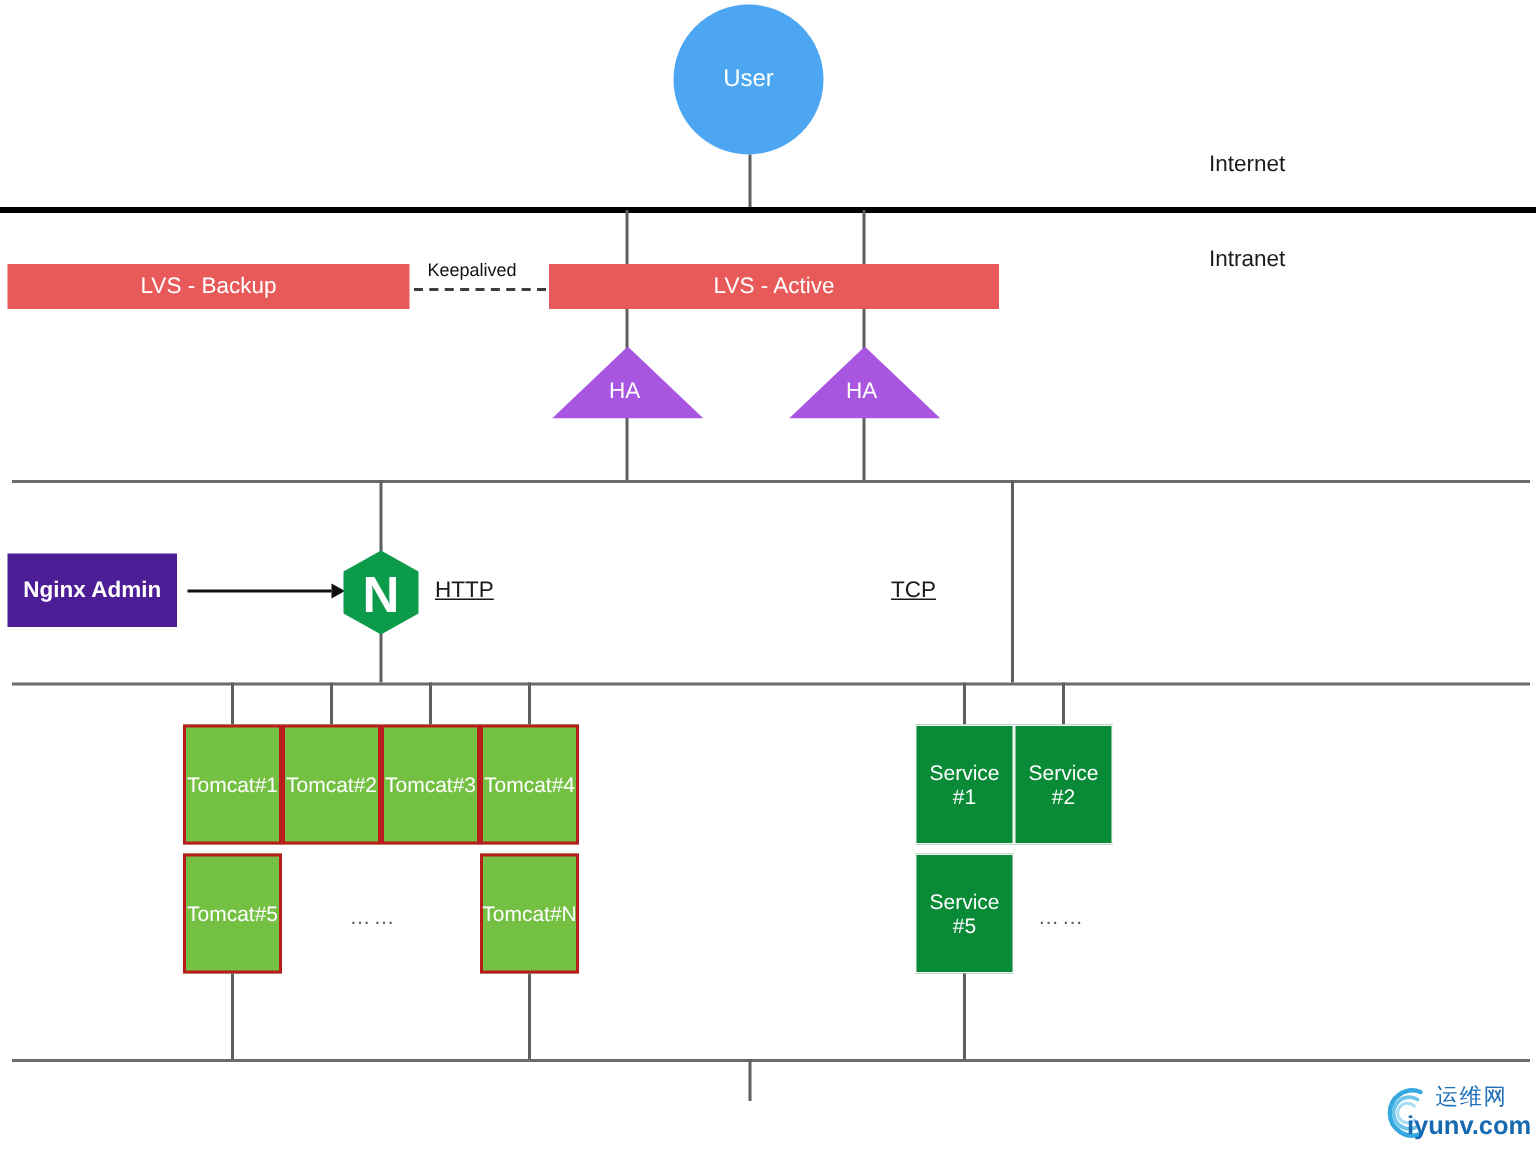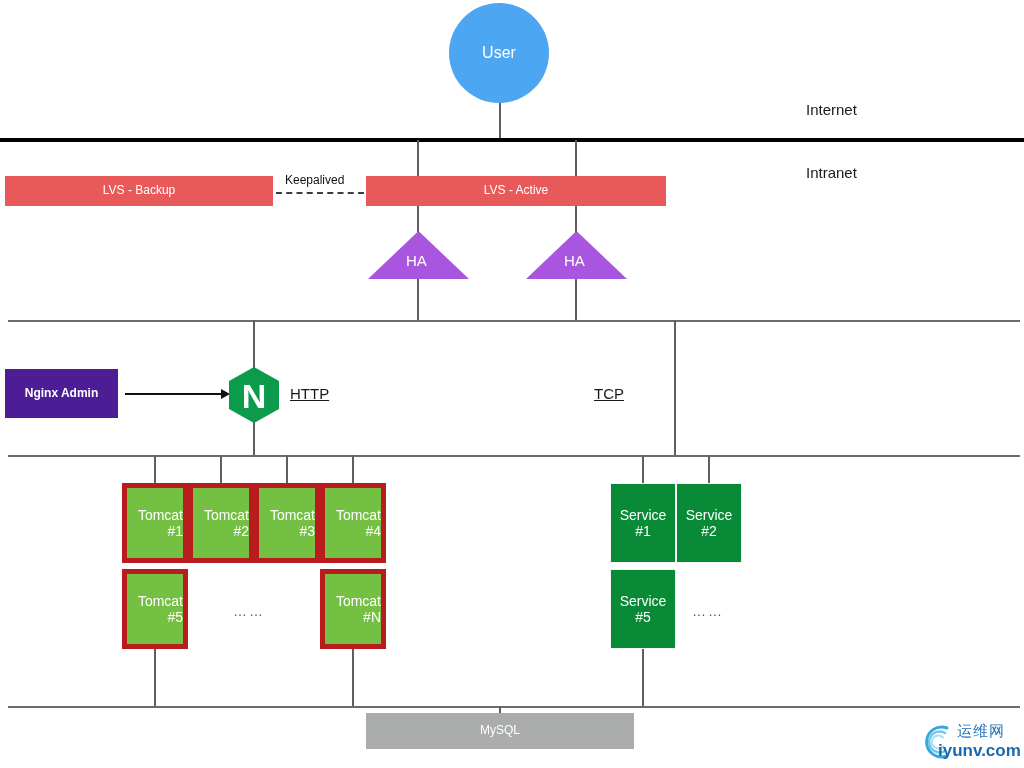--- a/index.html
+++ b/index.html
@@ -55,34 +55,33 @@
     white-space: nowrap;
   }
 
   
   .box {
     position: absolute;
     display: flex;
     align-items: center;
     justify-content: center;
     color: #ffffff;
-    font-size: 12px;
+    font-size: 15px;
     text-align: center;
     line-height: 1.15;
     box-sizing: border-box;
   }
   .box-lvs { background: #e8595a; }
   .box-orange { background: #4c1d95; font-weight: bold; }
   .box-gray { background: #aaadac; }
   .box-tomcat {
     background: #74c043;
-    border: 5px solid #b91c1c;
+    border: 2px solid #b91c1c;
     font-size: 14px;
-    flex-direction: column;
-    align-items: flex-end;
+    flex-direction: row;
   }
   .box-service {
     background: #088a36;
     border: 1px solid #f5f5f5;
     font-size: 14px;
     flex-direction: column;
   }
 
   
   .keepalived-label {
@@ -279,23 +278,20 @@
   </div>
   <div class="ellipsis" style="left:692px; top:603px;">……</div>
 
   <div class="vline" style="left:154px; top:649px; height:57px;"></div>
   <div class="vline" style="left:352px; top:649px; height:57px;"></div>
   <div class="vline" style="left:642px; top:649px; height:57px;"></div>
 
   <div class="hline" style="left:8px; top:706px; width:1012px;"></div>
   <div class="vline" style="left:499px; top:706px; height:28px;"></div>
 
-  <div class="box box-gray" style="left:366px; top:713px; width:268px; height:36px;">
-    <span>MySQL</span>
-  </div>
 
   <div class="watermark" style="left:920px; top:723px;">
     <svg width="34" height="38" viewBox="0 0 34 38">
       <path d="M27,5 A15,15 0 1,0 27,33" stroke="#35a8e0" stroke-width="3" fill="none" stroke-linecap="round"></path>
       <path d="M25,10 A10.5,10.5 0 1,0 25,28" stroke="#6fc5ea" stroke-width="2.5" fill="none" stroke-linecap="round"></path>
       <path d="M23,14.5 A6.5,6.5 0 1,0 23,23.5" stroke="#a8ddf3" stroke-width="2" fill="none" stroke-linecap="round"></path>
     </svg>
   </div>
   <div class="wm-cn" style="left:957px; top:722px;">运维网</div>
   <div class="wm-en" style="left:938px; top:741px;">iyunv.com</div>

